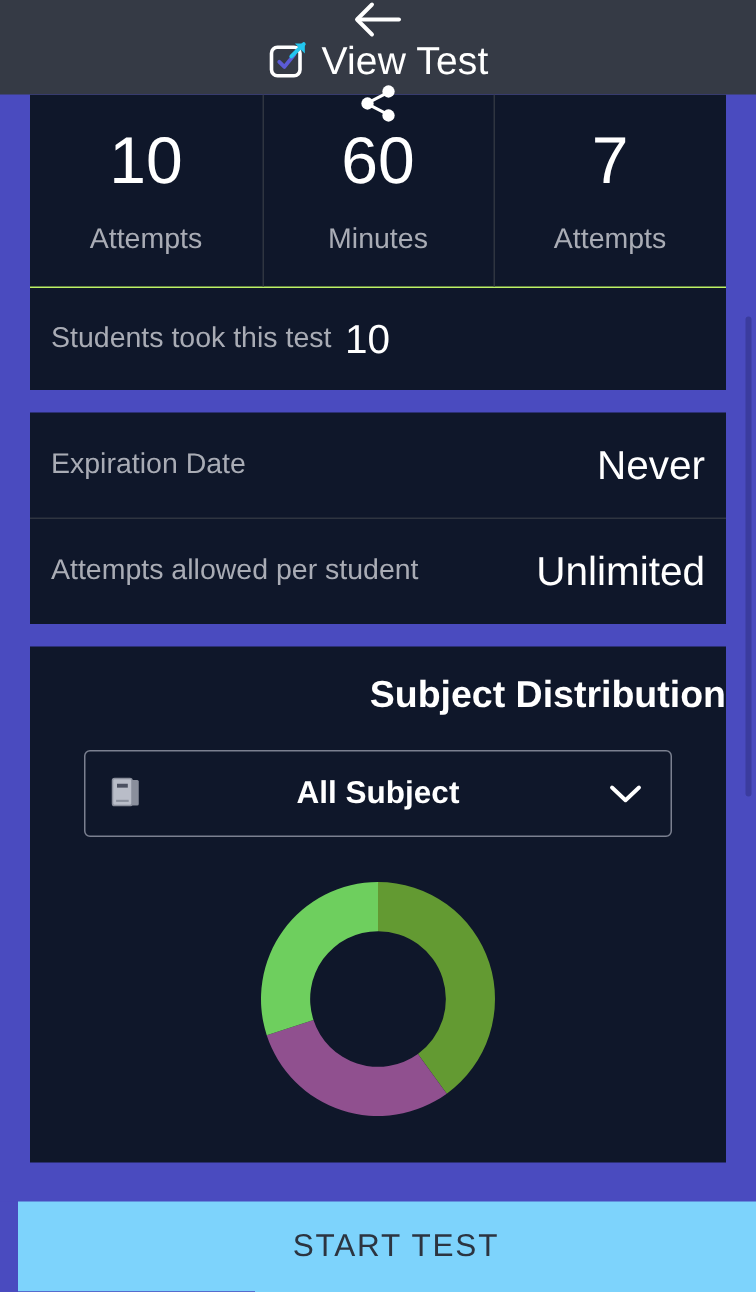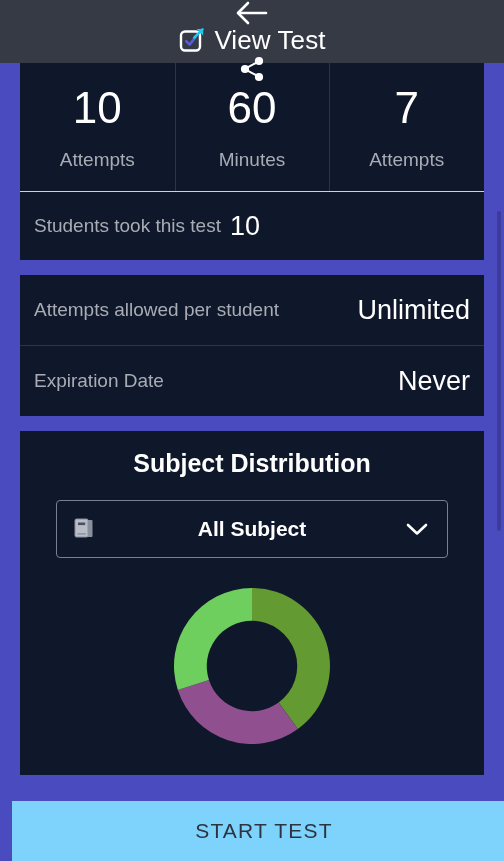--- a/index.html
+++ b/index.html
@@ -159,21 +159,21 @@
   .subject-card {
     margin-top: 15px;
     padding-top: 18px;
     padding-bottom: 6px;
     min-height: 320px;
   }
   .subject-title {
     color: #ffffff;
     font-size: 25px;
     font-weight: bold;
-    text-align: center;
+    text-align: right;
     margin-bottom: 22px;
   }
   .dropdown {
     margin: 0 36px;
     height: 56px;
     border: 1px solid #7b8090;
     border-radius: 4px;
     display: flex;
     align-items: center;
     position: relative;
@@ -307,27 +307,27 @@
       <div class="took-row">
         <span class="took-label">Students took this test</span>
         <span class="took-value">10</span>
       </div>
     </div>
 
     <div class="card info-card">
 
 
       <div class="info-row">
+        <span class="info-label">Expiration Date</span>
+        <span class="info-value">Never</span>
+      </div>
+
+      <div class="info-row">
         <span class="info-label">Attempts allowed per student</span>
         <span class="info-value">Unlimited</span>
-      </div>
-
-      <div class="info-row">
-        <span class="info-label">Expiration Date</span>
-        <span class="info-value">Never</span>
       </div>
 
     </div>
 
     <div class="card subject-card">
 
       <div class="subject-title">Subject Distribution</div>
 
       <div class="dropdown">
         <span class="dropdown-icon">

